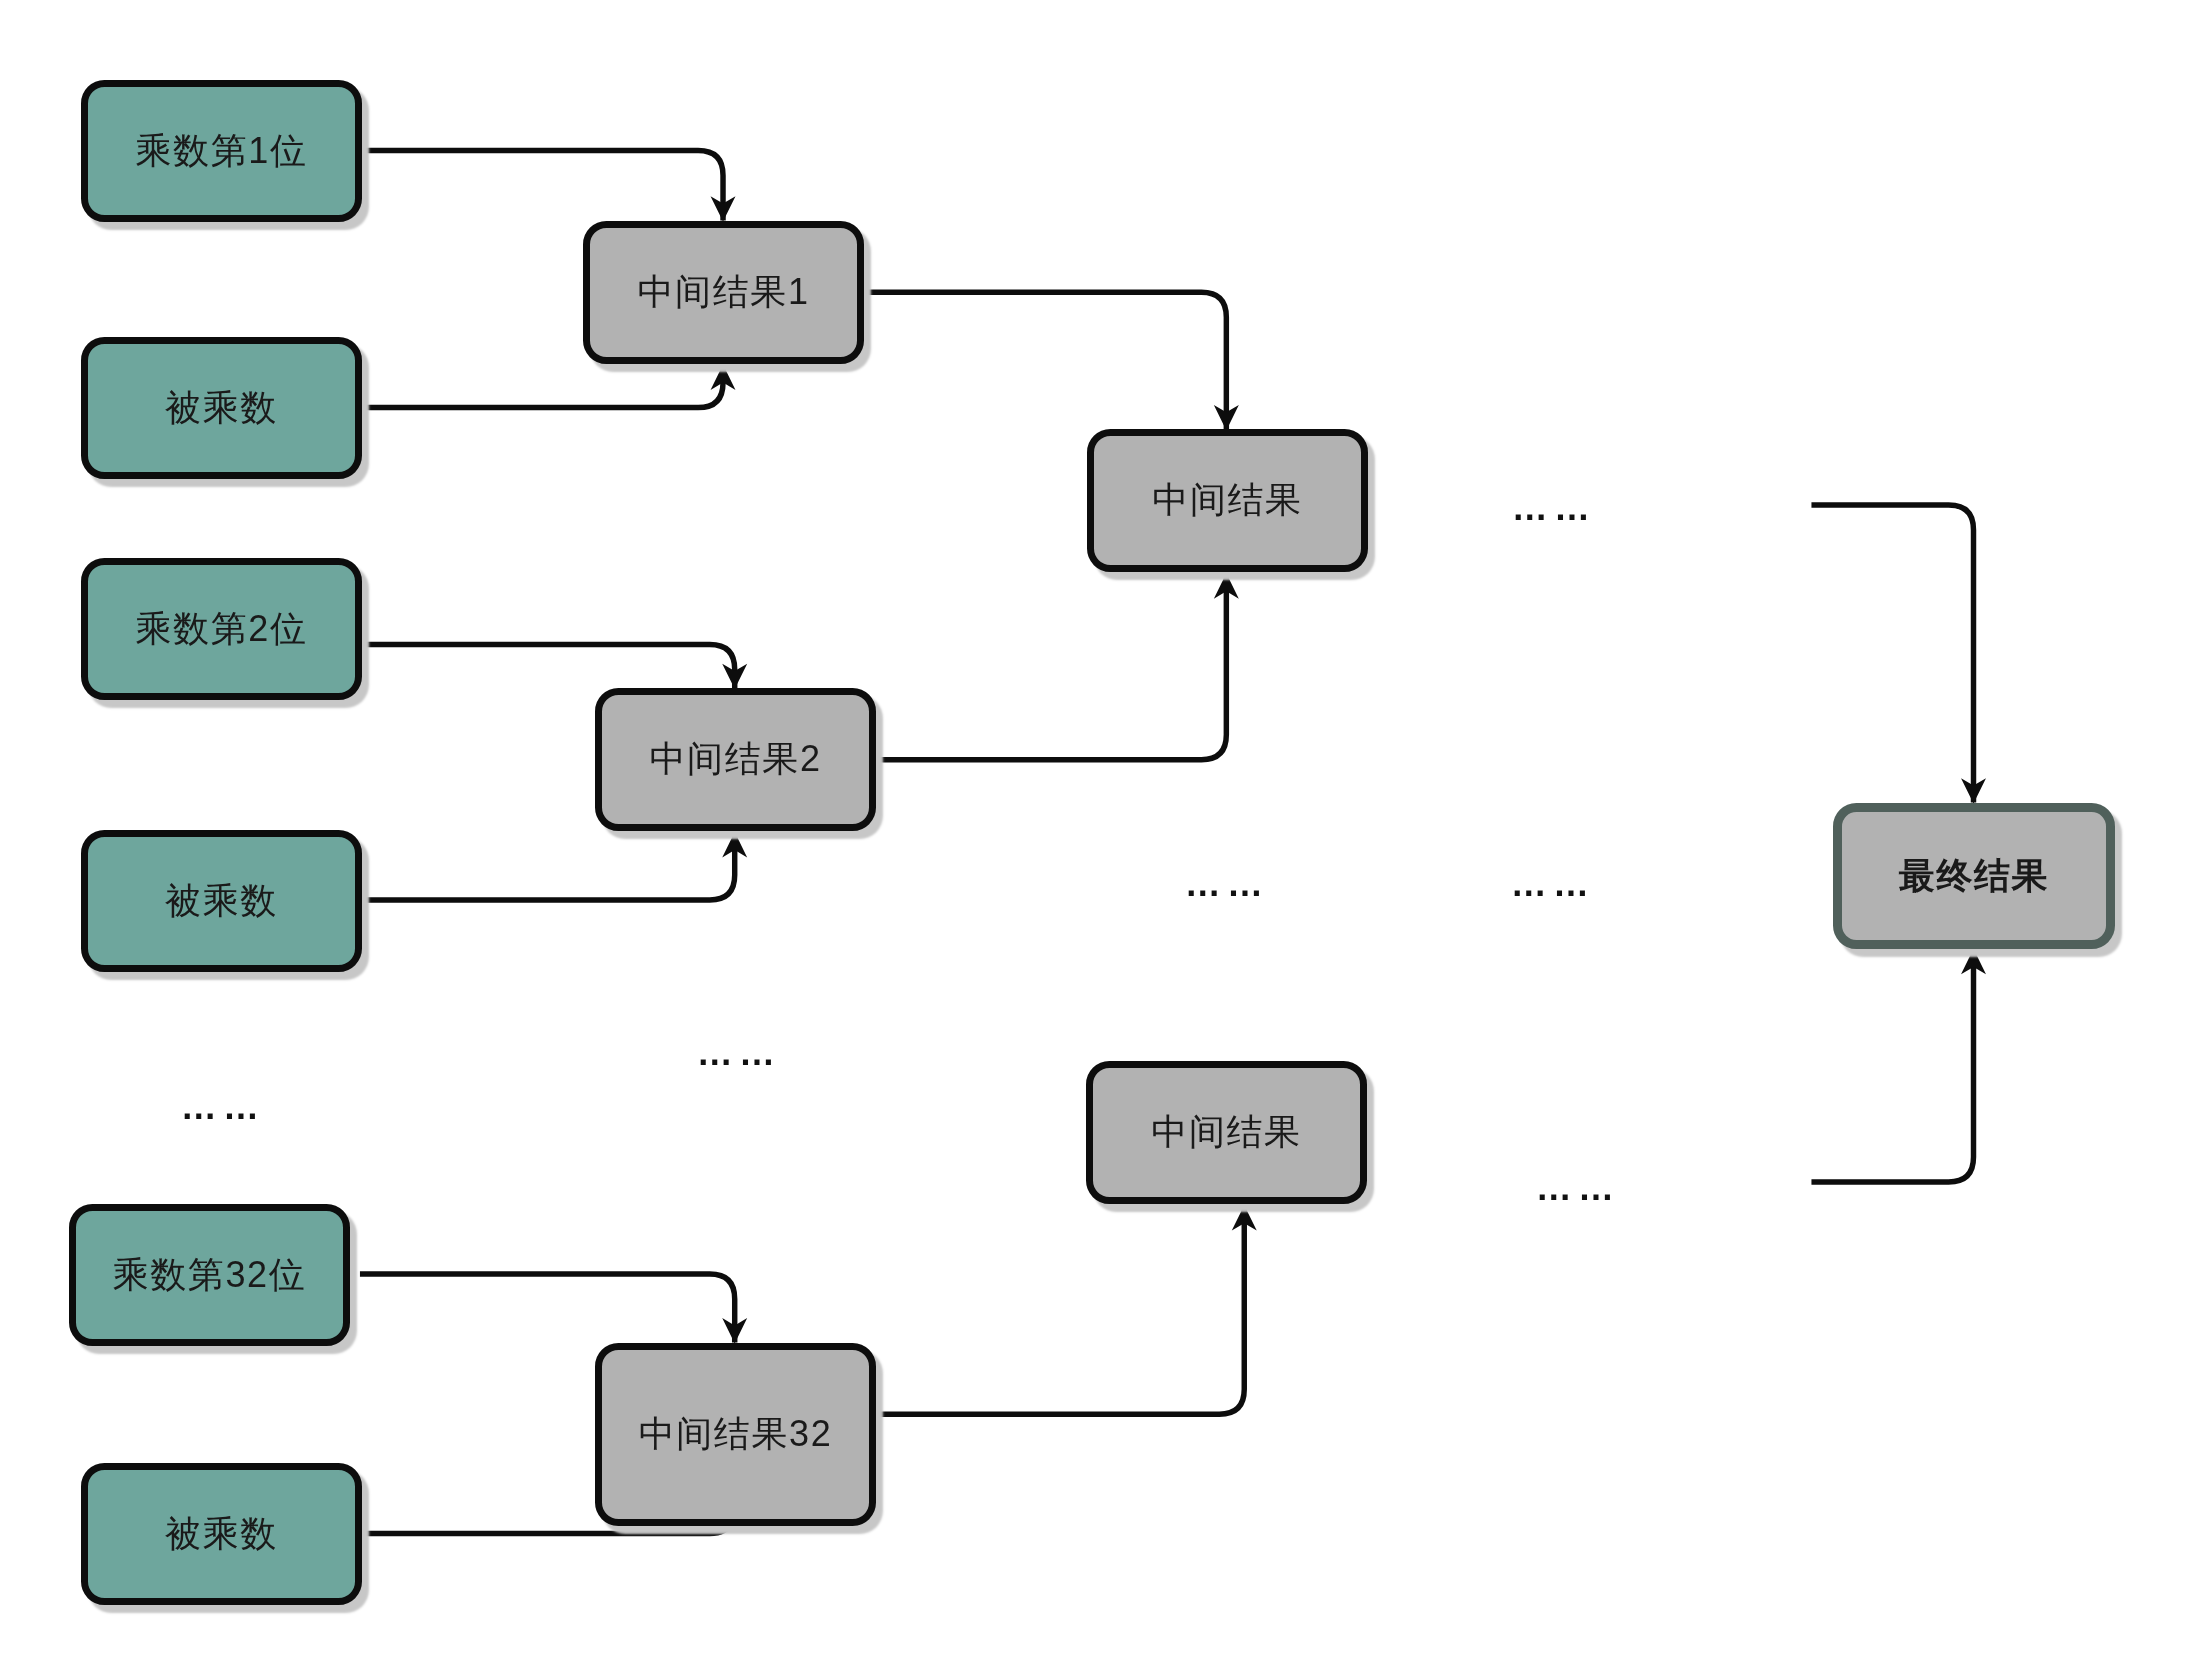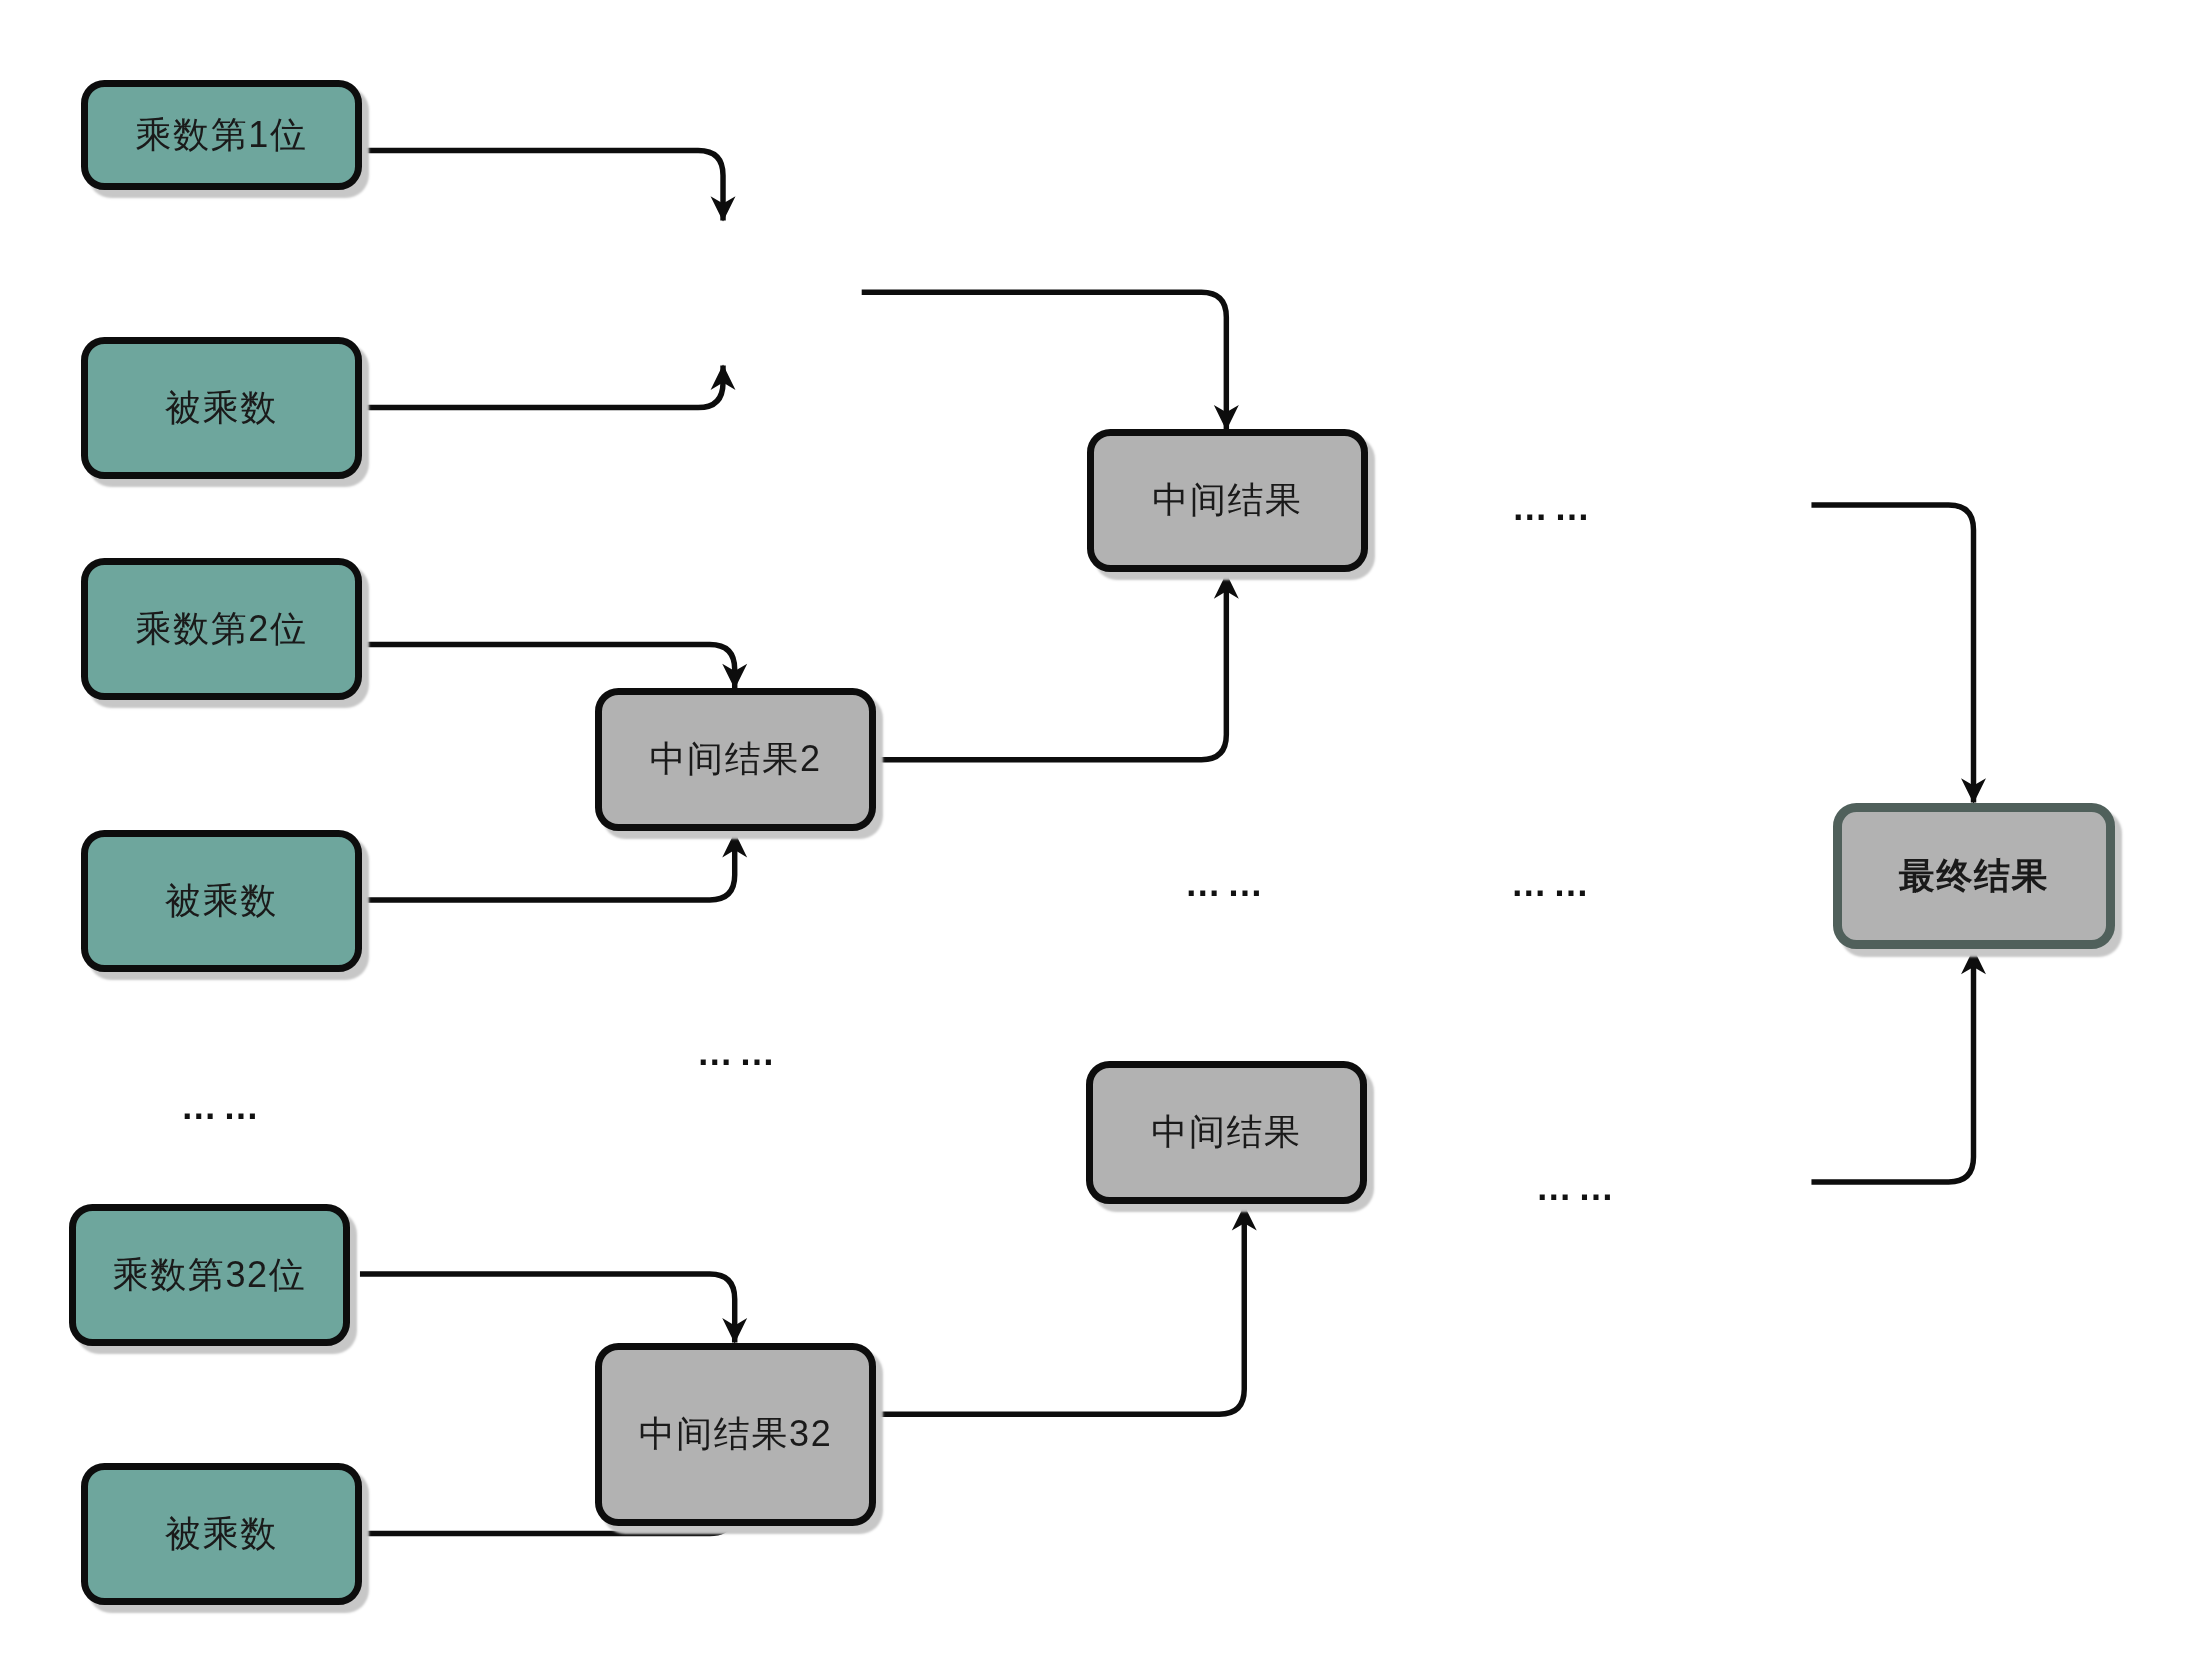--- a/index.html
+++ b/index.html
@@ -70,39 +70,42 @@
       <path d="M 462 1155 H 911 Q 943 1155 943 1123 V 1069" marker-end="url(#arrow)"></path>
       <path d="M 1121 975 H 1542 Q 1574 975 1574 943 V 737" marker-end="url(#arrow)"></path>
       <path d="M 462 1635 H 911 Q 943 1635 943 1667 V 1723" marker-end="url(#arrow)"></path>
       <path d="M 462 1968 H 911 Q 943 1968 943 1936 V 1909" marker-end="url(#arrow)"></path>
       <path d="M 1121 1815 H 1565 Q 1597 1815 1597 1783 V 1548" marker-end="url(#arrow)"></path>
       <path d="M 2325 648 H 2501 Q 2533 648 2533 680 V 1030" marker-end="url(#arrow)"></path>
       <path d="M 2325 1517 H 2501 Q 2533 1517 2533 1485 V 1219" marker-end="url(#arrow)"></path>
     </g>
   </svg>
 
-  <div class="node input" style="left:81px; top:80px; width:281px; height:110px;">
+  <div class="node input" style="left:81px; top:80px; width:281px; height:142px;">
     <span>乘数第1位</span>
   </div>
   <div class="node input" style="left:81px; top:337px; width:281px; height:142px;">
     <span>被乘数</span>
   </div>
   <div class="node input" style="left:81px; top:558px; width:281px; height:142px;">
     <span>乘数第2位</span>
   </div>
   <div class="node input" style="left:81px; top:830px; width:281px; height:142px;">
     <span>被乘数</span>
   </div>
   <div class="node input" style="left:69px; top:1204px; width:281px; height:142px;align-items:center;">
     <span>乘数第32位</span>
   </div>
   <div class="node input" style="left:81px; top:1463px; width:281px; height:142px;">
     <span>被乘数</span>
   </div>
 
+  <div class="node result" style="left:583px; top:221px; width:281px; height:143px;">
+    <span>中间结果1</span>
+  </div>
   <div class="node result" style="left:595px; top:688px; width:281px; height:143px;">
     <span>中间结果2</span>
   </div>
   <div class="node result" style="left:595px; top:1343px; width:281px; height:183px;">
     <span>中间结果32</span>
   </div>
   <div class="node result" style="left:1087px; top:429px; width:281px; height:143px;">
     <span>中间结果</span>
   </div>
   <div class="node result" style="left:1086px; top:1061px; width:281px; height:143px;">

